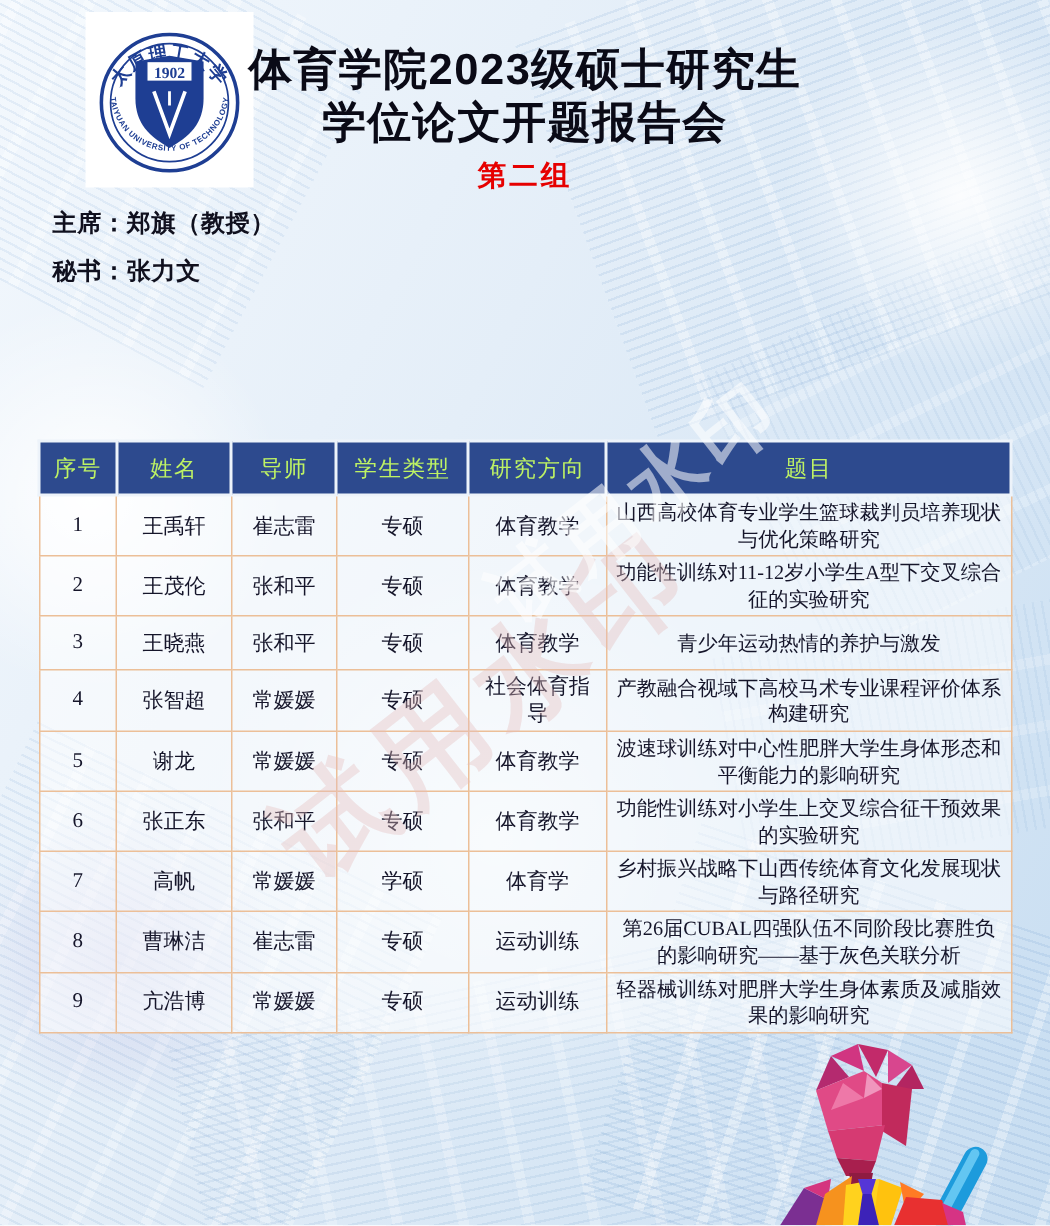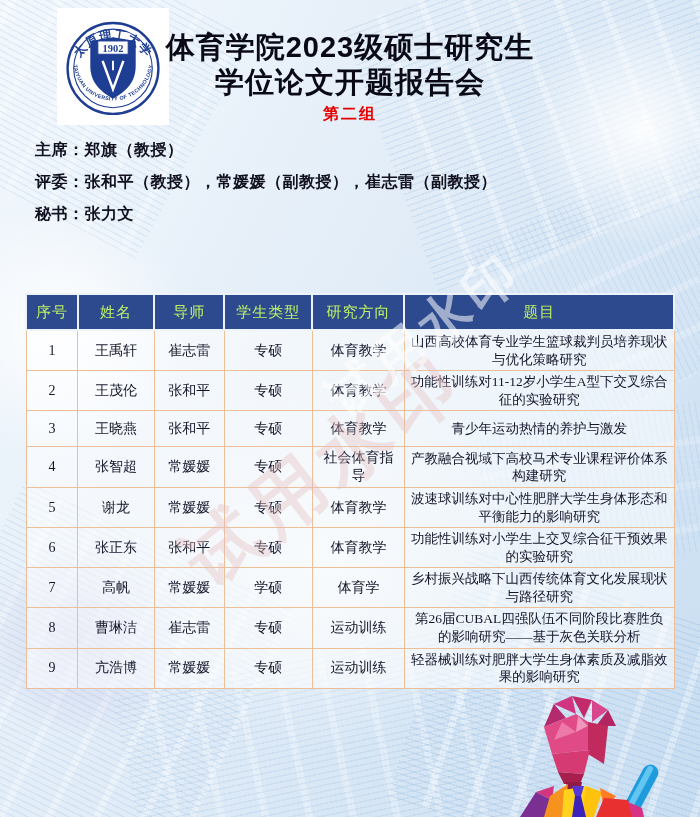--- a/index.html
+++ b/index.html
@@ -33,21 +33,21 @@
 
   
   .logo-box{position:absolute;left:57px;top:8px;width:112px;height:117px;background:#fff;
     display:flex;align-items:center;justify-content:center;z-index:3;}
   
   .title-block{position:absolute;left:0;top:30px;width:700px;text-align:center;z-index:3;
     font-family:"Liberation Sans","DejaVu Sans",sans-serif;font-weight:900;
     font-size:29px;line-height:35px;color:#0a0a16;letter-spacing:1px;}
   .group-label{position:absolute;left:0;top:104px;width:700px;text-align:center;z-index:3;
     font-family:"Liberation Sans","DejaVu Sans",sans-serif;
-    font-size:16px;font-weight:700;color:var(--accent-red);letter-spacing:2px;}
+    font-size:19px;font-weight:700;color:var(--accent-red);letter-spacing:2px;}
   
   .info-block{position:absolute;left:35px;top:136px;z-index:3;}
   .info-line{font-size:16px;font-weight:700;color:var(--ink);height:32px;line-height:28px;letter-spacing:.5px;}
 
   
   table.schedule{position:absolute;left:25px;top:293px;width:650px;z-index:2;
     border-collapse:collapse;table-layout:fixed;}
   table.schedule th{background:var(--header-bg);color:#bef264;font-size:15px;font-weight:400;
     height:36px;border:2px solid #edf3fa;letter-spacing:1px;}
   table.schedule th:nth-child(1){width:8%;}
@@ -109,21 +109,20 @@
   </div>
 
   <div class="title-block">
     <div>体育学院2023级硕士研究生</div>
     <div>学位论文开题报告会</div>
   </div>
   <div class="group-label">第二组</div>
 
   <div class="info-block">
     <div class="info-line">主席：郑旗（教授）</div>
-    <div class="info-line">评委：张和平（教授），常媛媛（副教授），崔志雷（副教授）</div>
     <div class="info-line">秘书：张力文</div>
   </div>
 
   <table class="schedule">
     <thead>
       <tr>
           <th>序号</th>
           <th>姓名</th>
           <th>导师</th>
           <th>学生类型</th>

